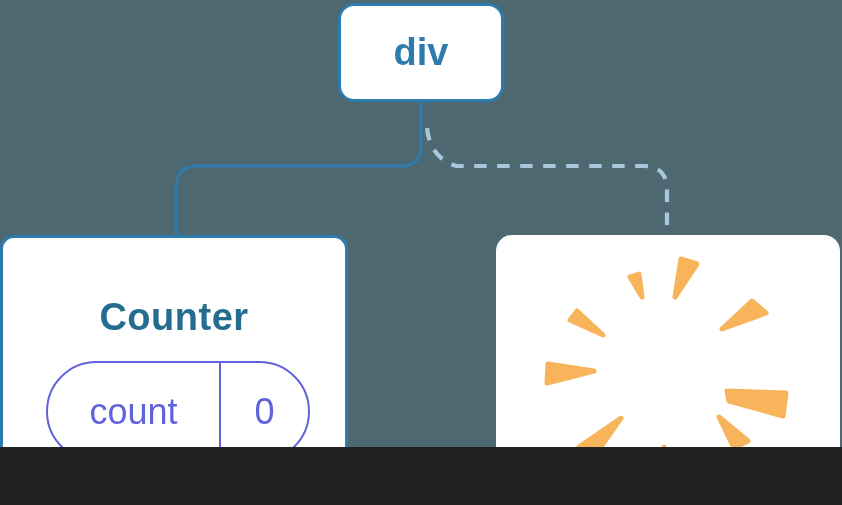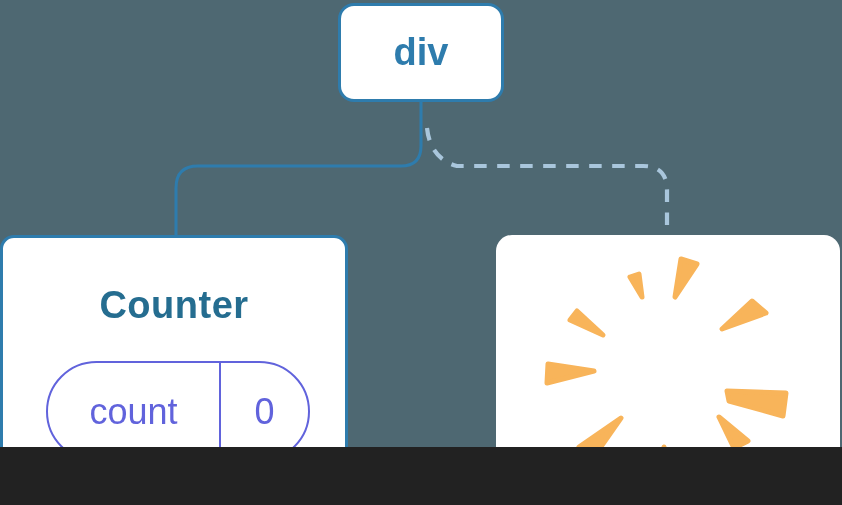--- a/index.html
+++ b/index.html
@@ -45,21 +45,21 @@
     position:absolute;
     box-sizing:border-box;
     background:var(--card-bg);
   }
   .card-counter{
     left:0;top:235px;width:348px;height:264px;
     border:3px solid var(--node-blue);
     border-radius:14px;
   }
   .card-title{
-    margin-top:46px;
+    margin-top:58px;
     text-align:center;
     font-size:38px;font-weight:600;
     color:var(--counter-title-color);
     letter-spacing:0.5px;
   }
   .pill{
     position:absolute;left:43px;top:123px;width:264px;height:101px;
     box-sizing:border-box;
     border:2.5px solid var(--state-purple);
     border-radius:51px;

